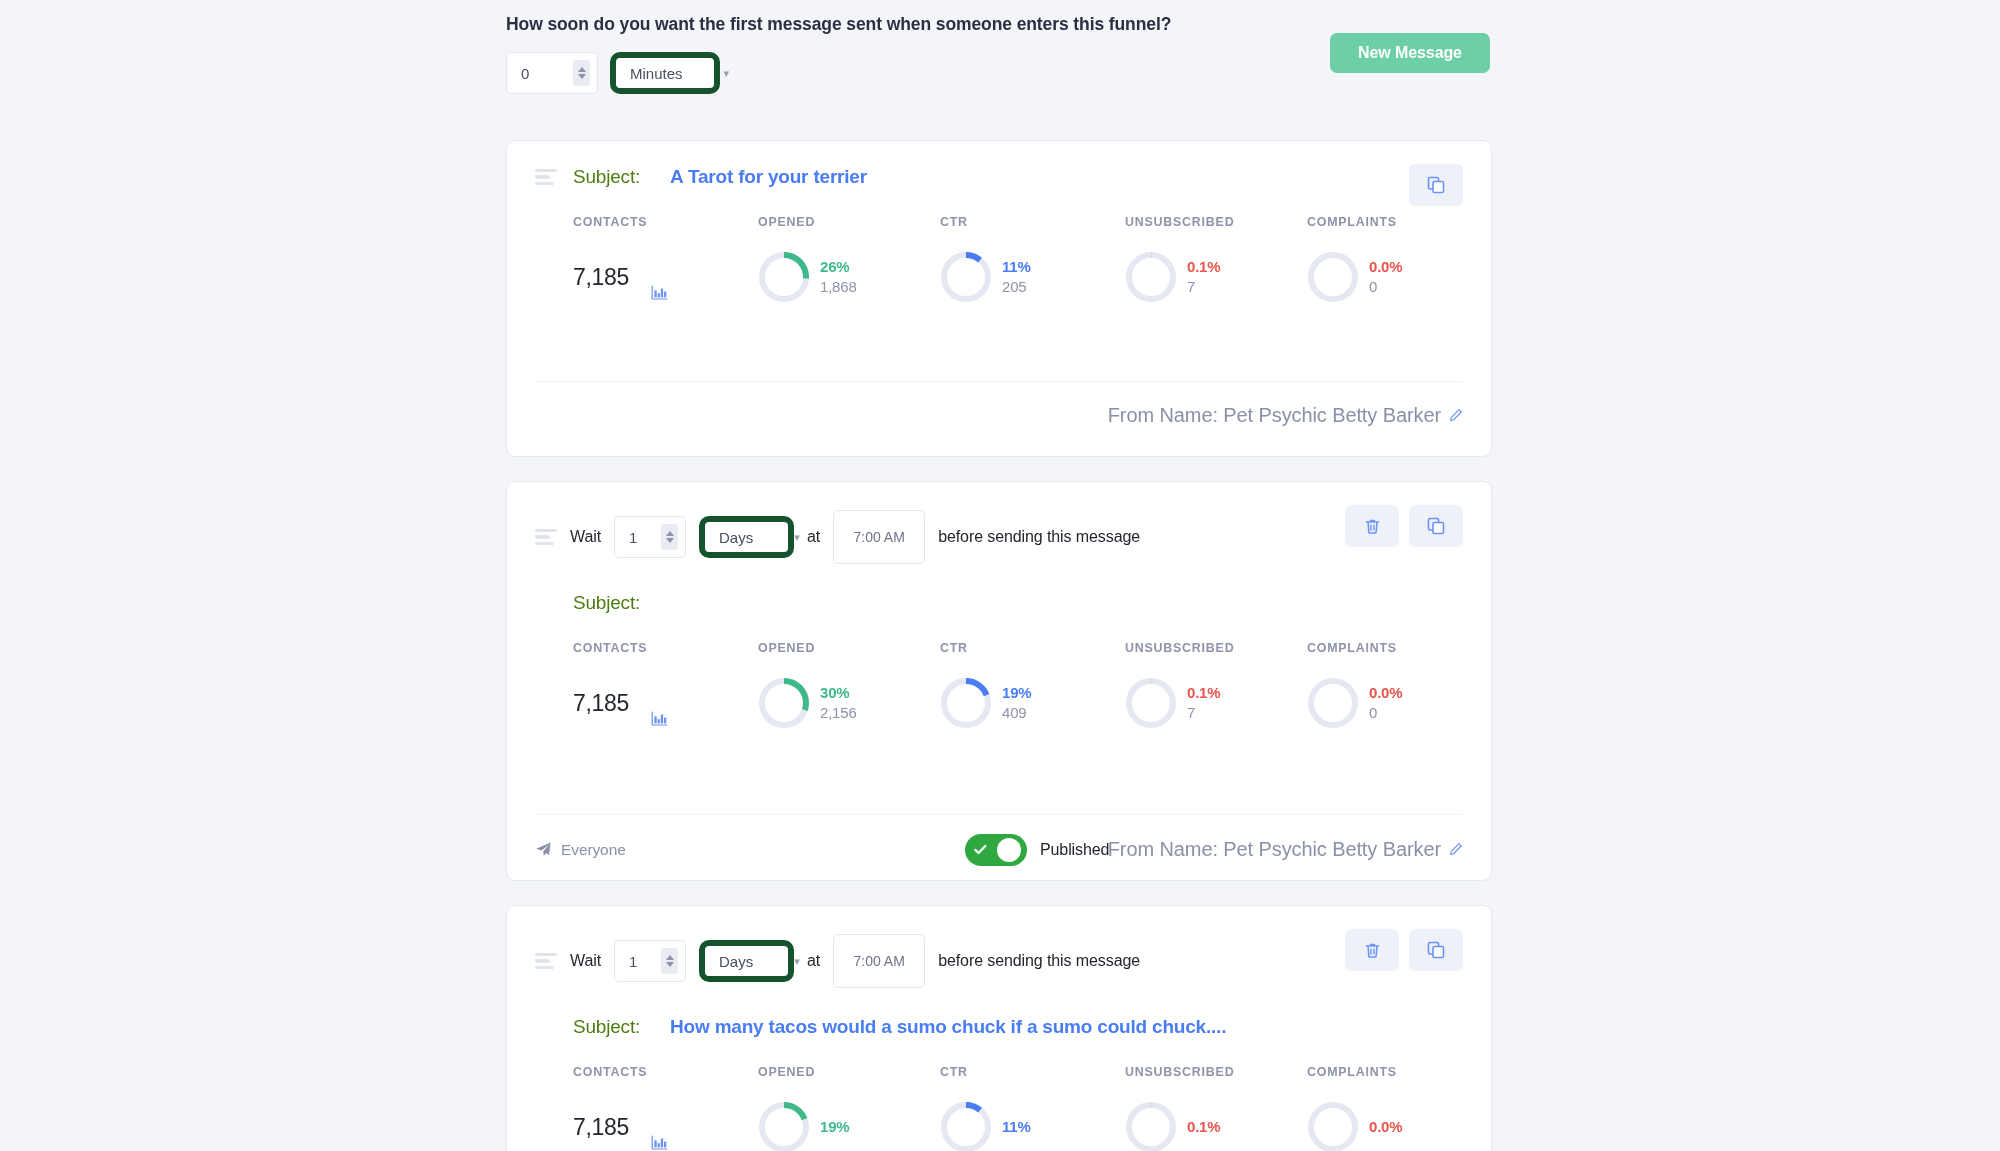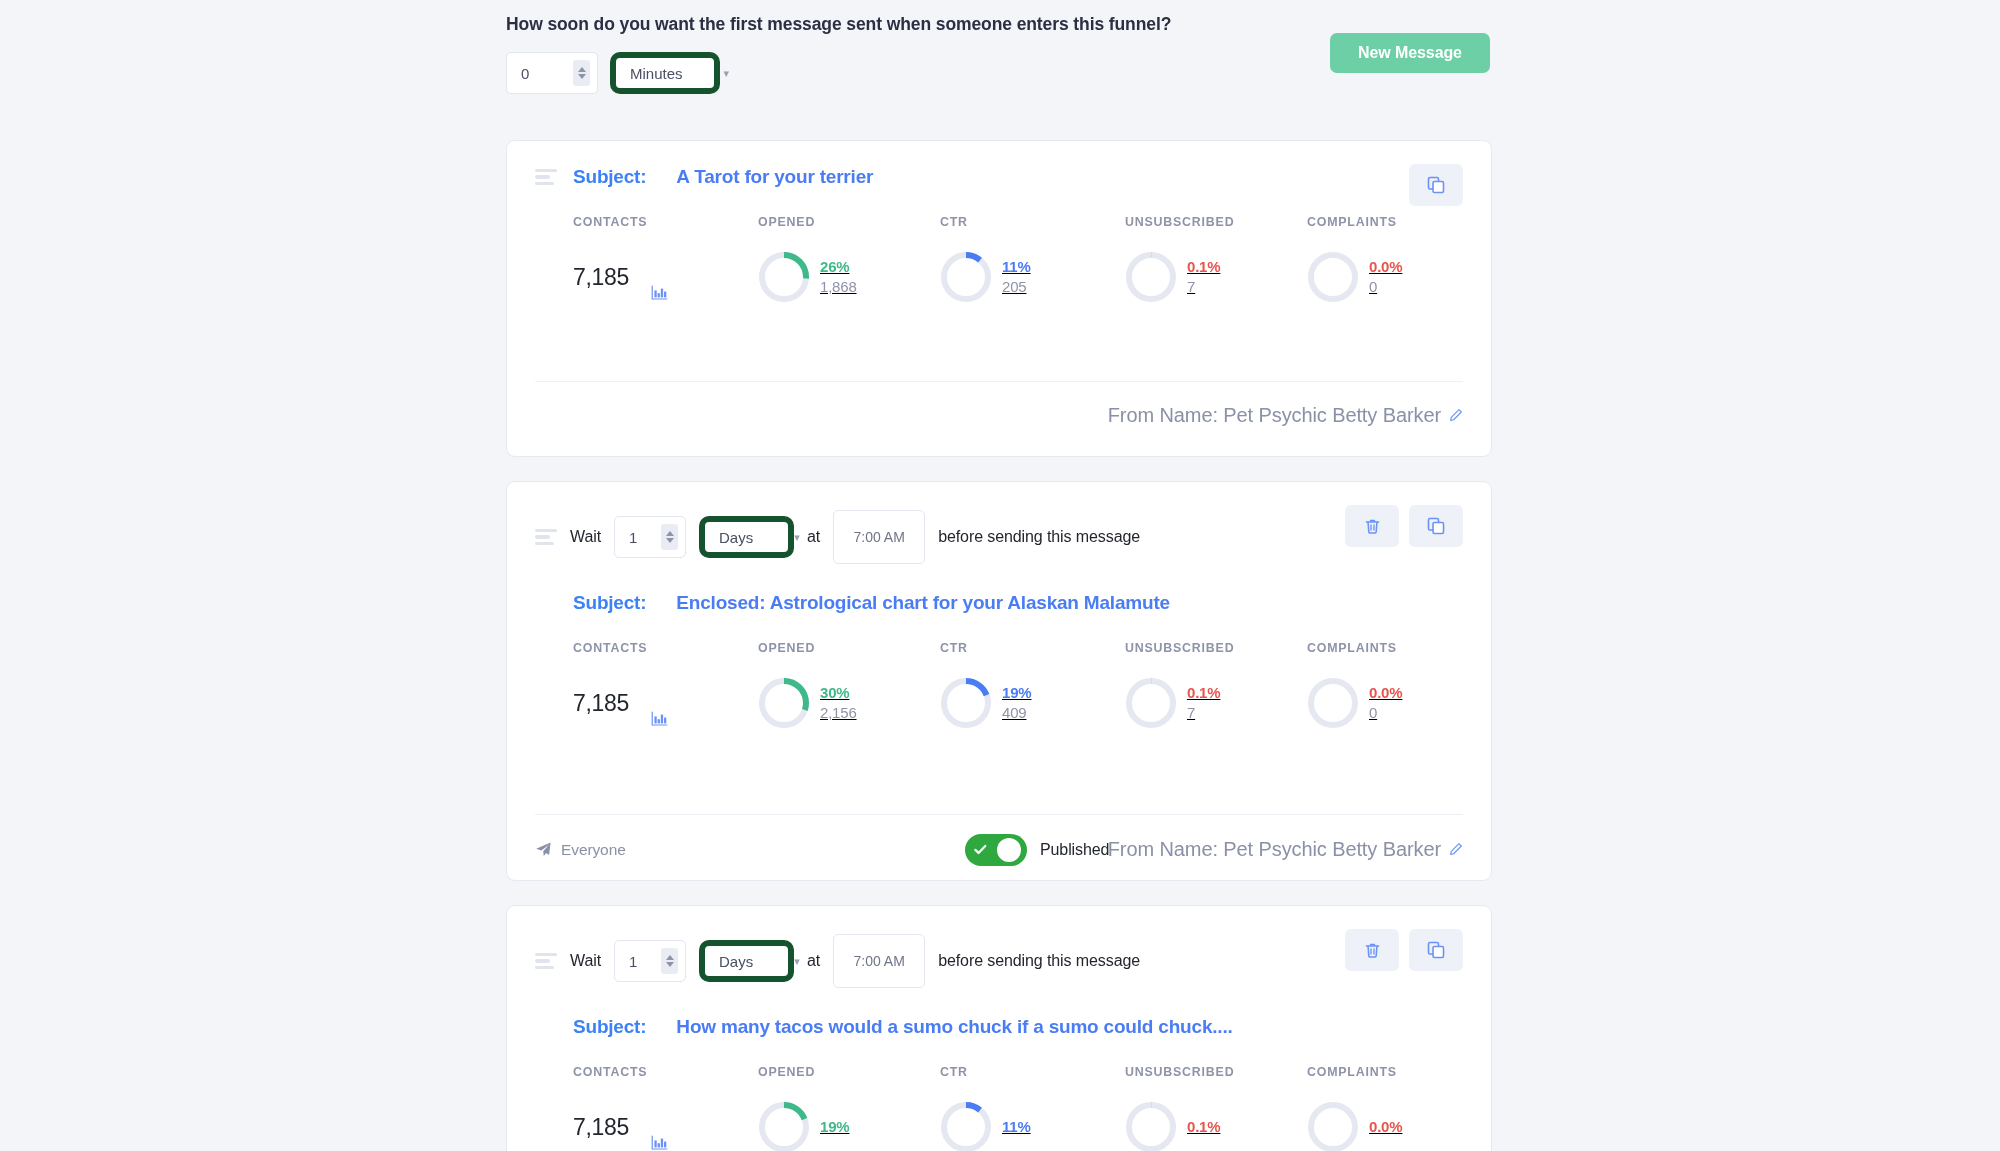--- a/index.html
+++ b/index.html
@@ -141,22 +141,22 @@
 
   
   .subject-row {
     display: flex;
     align-items: center;
     gap: 16px;
     padding-top: 25px;
   }
   .subject-label {
     font-size: 19px;
-    font-weight: bold;
-    color: #3b82f6;
+    font-weight: normal;
+    color: #4d7c0f;
     letter-spacing: -0.2px;
   }
   .subject-text {
     font-size: 19px;
     font-weight: bold;
     color: #4a7cf4;
     letter-spacing: -0.2px;
     margin-left: 14px;
   }
 
@@ -233,21 +233,21 @@
     font-size: 23px;
     color: #22262e;
     font-weight: normal;
     letter-spacing: -0.3px;
   }
   .contacts-cell { position: relative; }
   .barchart-icon { position: absolute; left: 78px; top: 56px; }
 
   .donut-wrap { display: flex; align-items: center; }
   .donut { width: 52px; height: 52px; flex: 0 0 52px; }
-  .donut-vals { margin-left: 10px; line-height: 1.32; text-decoration: underline; }
+  .donut-vals { margin-left: 10px; line-height: 1.32; }
   .pct { font-size: 15px; font-weight: bold; letter-spacing: -0.2px; }
   .pct.green { color: #3fb98a; }
   .pct.blue  { color: #4a7cf4; }
   .pct.red   { color: #e8554e; }
   .cnt { font-size: 15px; color: #8e93a8; letter-spacing: -0.2px; }
 
   
   .divider {
     position: absolute;
     left: 28px;
@@ -462,21 +462,20 @@
               <span class="caret">▾</span>
             </div>
             <span class="wait-word">at</span>
             <div class="time-box">
               <span>7:00 AM</span>
             </div>
             <span class="wait-tail">before sending this message</span>
           </div>
           <div class="subject-row subject-row-indent">
             <span class="subject-label">Subject:</span>
-            <span class="subject-text">Enclosed: Astrological chart for your Alaskan Malamute</span>
           </div>
           <div class="stats">
             <div class="stat-head">CONTACTS</div>
             <div class="stat-head">OPENED</div>
             <div class="stat-head">CTR</div>
             <div class="stat-head">UNSUBSCRIBED</div>
             <div class="stat-head">COMPLAINTS</div>
             <div class="stat-body contacts-cell">
               <span class="contacts-num">7,185</span>
               <span class="barchart-icon"><svg width="17" height="16" viewBox="0 0 17 16" fill="none">

